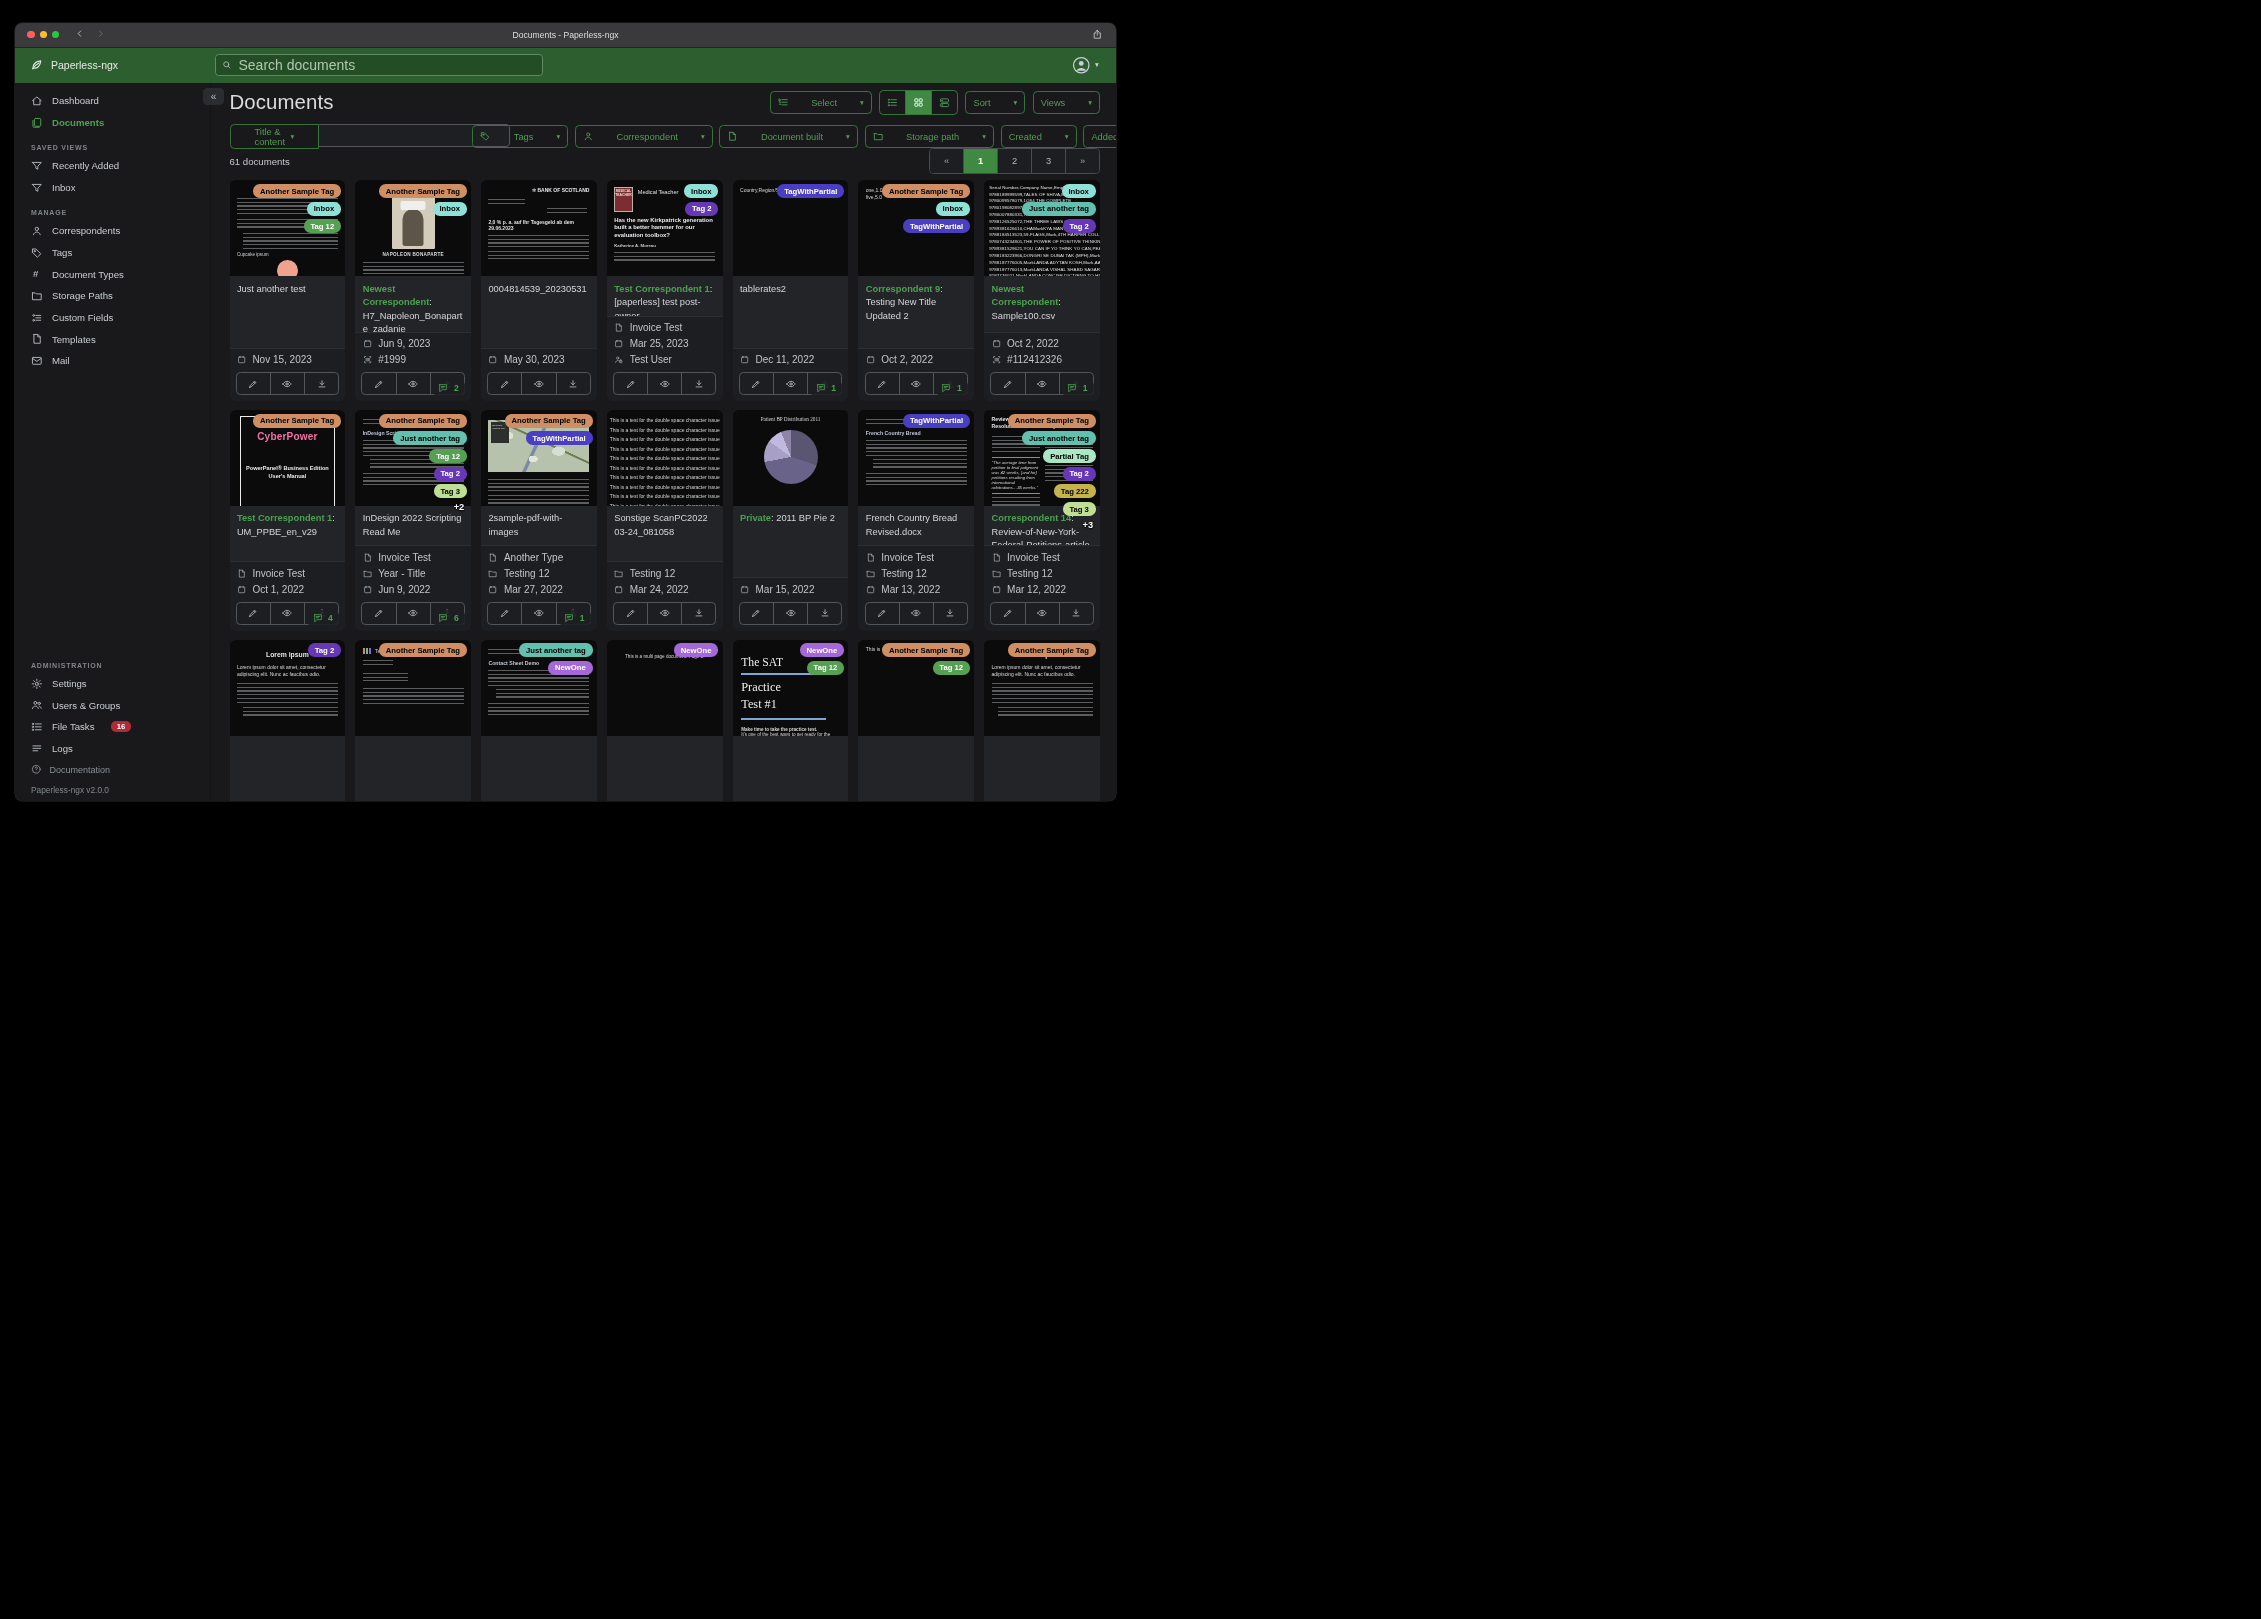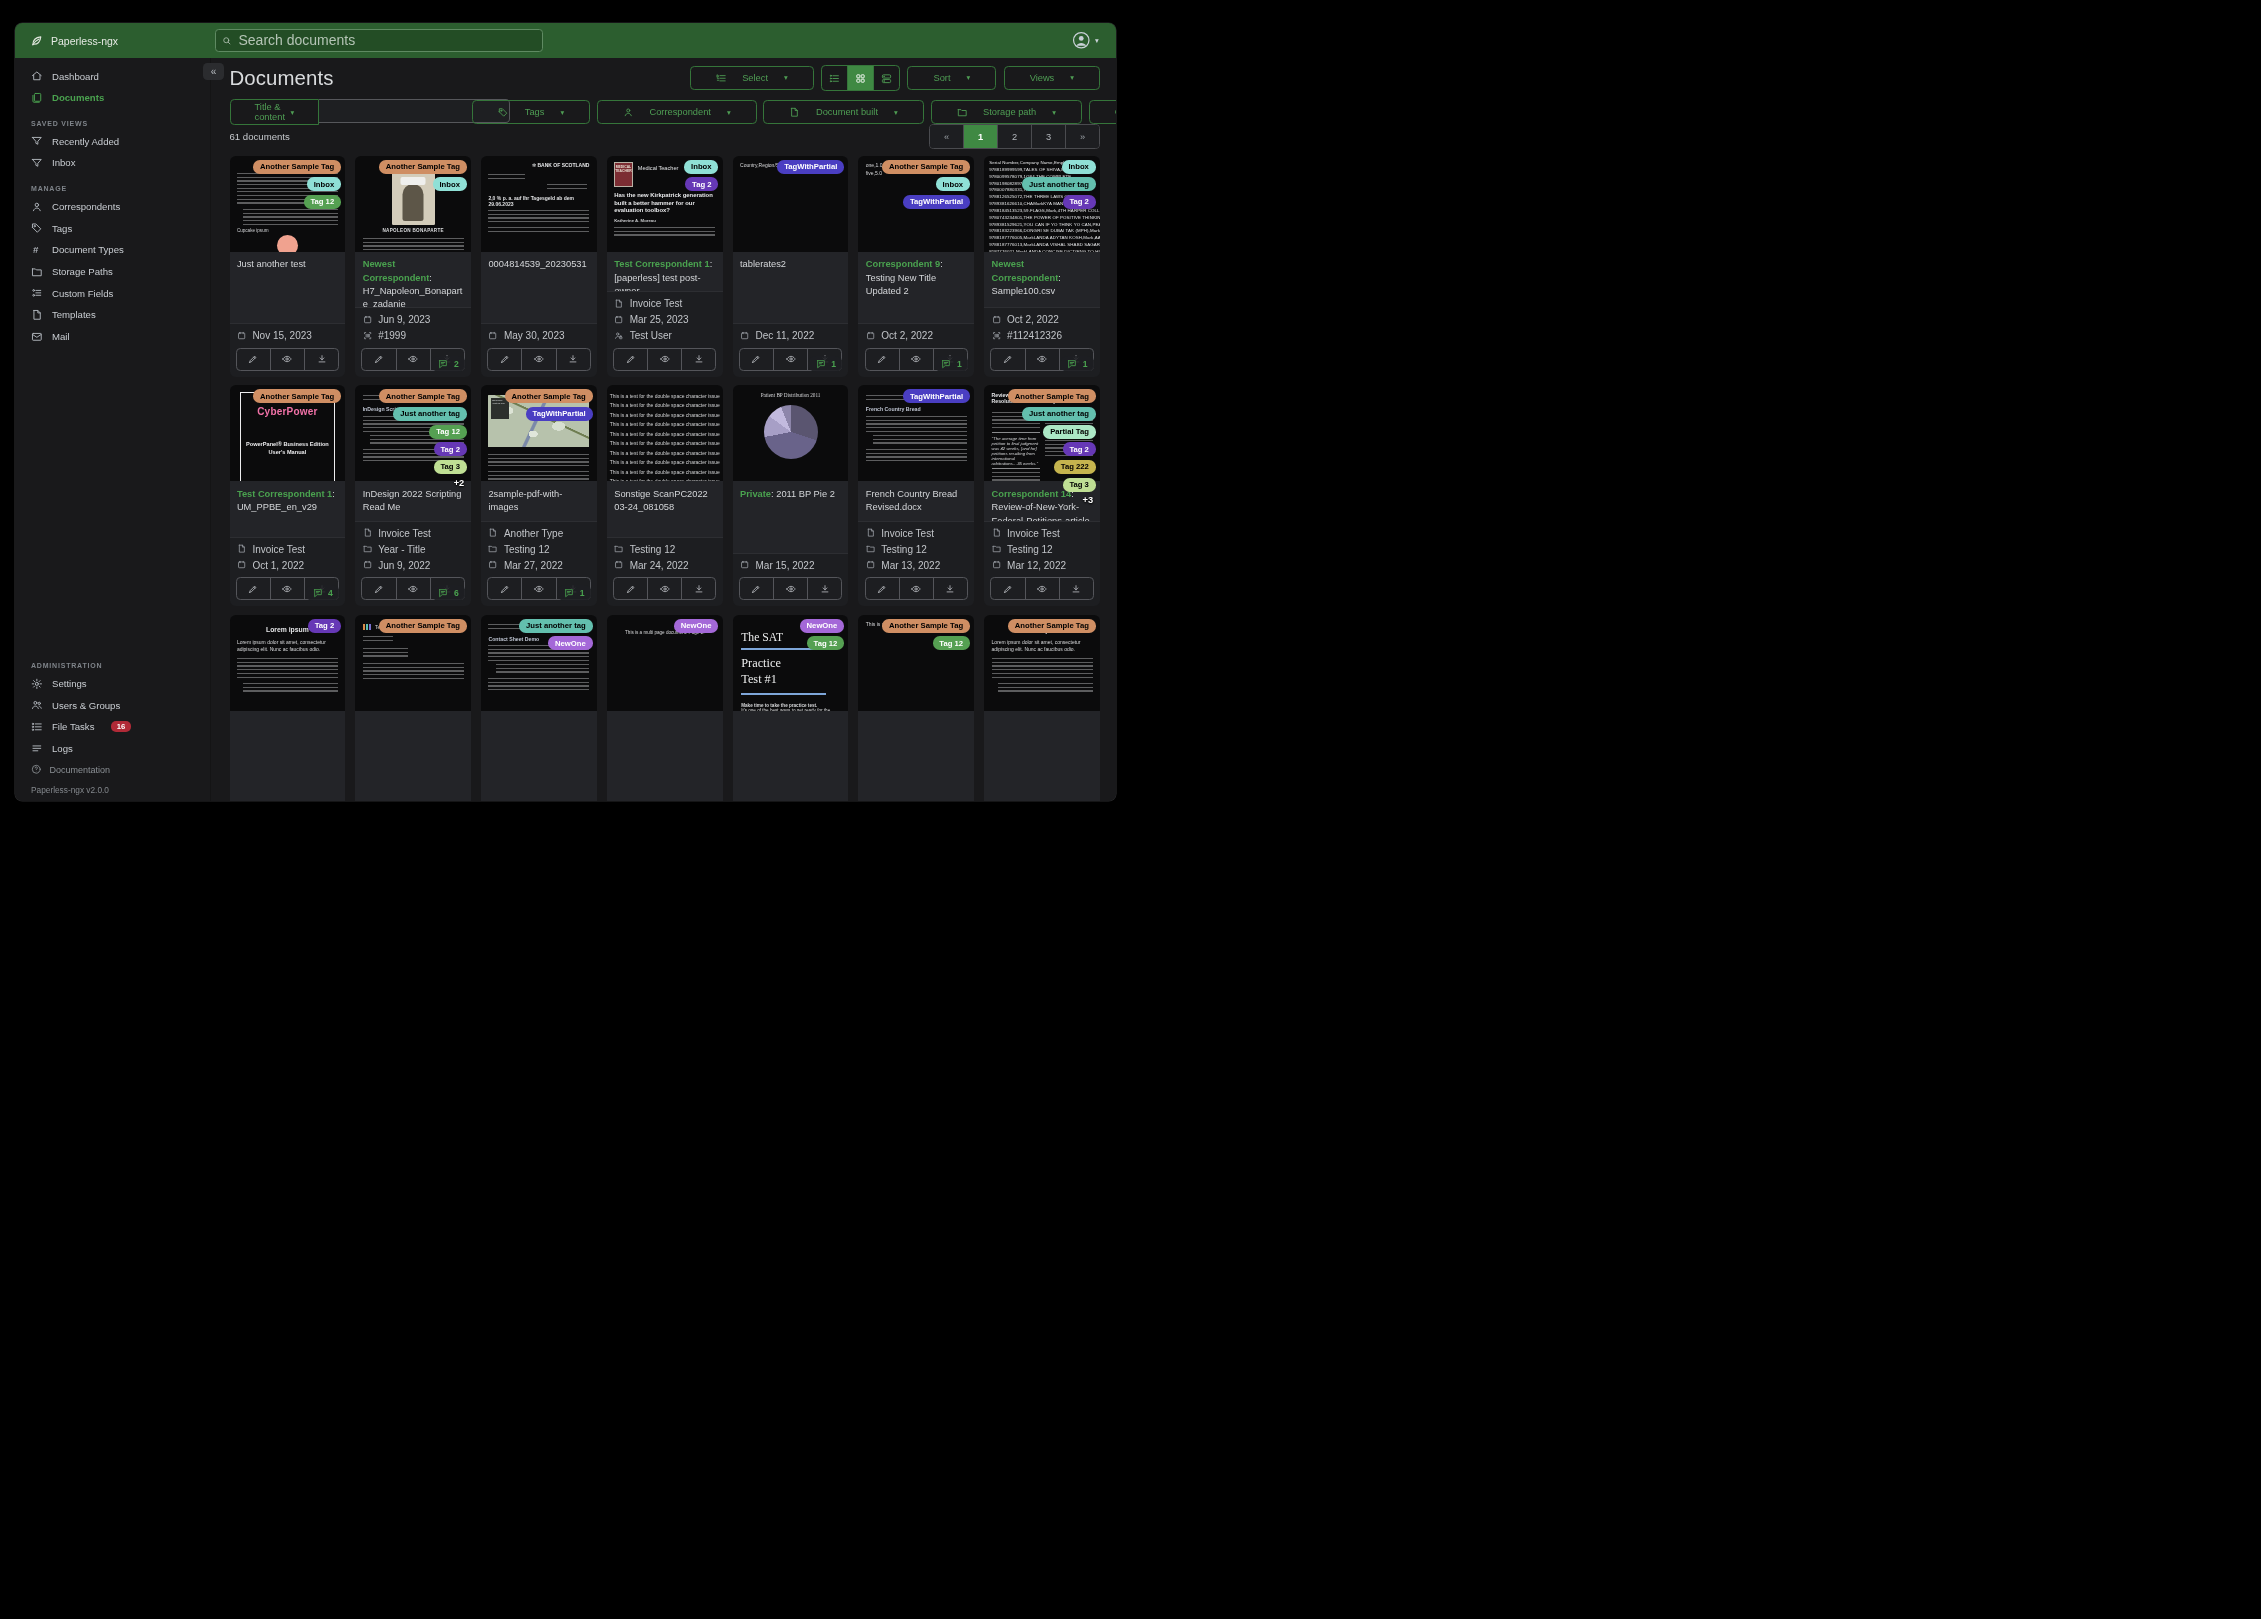--- a/index.html
+++ b/index.html
@@ -39,21 +39,21 @@
   .badge-red{background:#b02a37;color:#fff;font-size:7.7px;font-weight:bold;border-radius:5px;padding:1.2px 5.6px;margin-left:7.4px}
   .side-spacer{flex:1}
   .side-doc{display:flex;align-items:center;gap:8px;padding:5px 16px;color:#8b9095;font-size:9px}
   .side-doc svg{width:10.5px;height:10.5px}
   .version{padding:5px 16px 0;color:#84888d;font-size:8.3px}
   
   .content{flex:1;min-width:0;padding:7.4px 16px 0 18.5px;display:flex;flex-direction:column}
   .head-row{display:flex;align-items:center;height:28px}
   h1.page-title{margin:0;font-size:20.4px;font-weight:500;color:#d9dbdd;letter-spacing:0.1px}
   .toolbar{margin-left:auto;display:flex;gap:7.4px;align-items:center}
-  .btn{height:23.5px;border:0.6px solid #35753a;color:#4f9e54;border-radius:4.3px;display:inline-flex;align-items:center;gap:16px;padding:0 25px;font-size:9.3px;background:transparent;white-space:nowrap}
+  .btn{height:23.5px;border:0.6px solid #35753a;color:#4f9e54;border-radius:4.3px;display:inline-flex;align-items:center;gap:23px;padding:0 7px;font-size:9.3px;background:transparent;white-space:nowrap}
   .btn svg{width:10.5px;height:10.5px}
   .btn .caret{color:#4f9e54}
   .btn.muted{border-color:#4a4b4f;color:#8f9398}
   .view-toggle{display:flex;border:0.6px solid #35753a;border-radius:4.3px;overflow:hidden;height:23.5px}
   .vt-seg{width:25px;display:flex;align-items:center;justify-content:center;color:#4f9e54;border-left:0.6px solid #35753a}
   .vt-seg:first-child{border-left:none}
   .vt-seg.active{background:#3f8943;color:#fff}
   .vt-seg svg{width:11px;height:11px}
   
   .filter-row{display:flex;margin-top:8.6px;gap:6.8px;align-items:center;flex-wrap:nowrap}
@@ -137,20 +137,40 @@
   .sat-l3{font-size:12.3px;color:#eceded;margin-top:1.2px}
   .sat-note{font-size:4.6px;color:#d8d9db;margin-top:7.4px;font-family:"Liberation Sans",sans-serif}
   .sat-note b{display:block}
   .docfull-head{font-size:5.2px;font-weight:bold;color:#bfc5d2}
 </style>
 </head>
 <body>
 
 <div class="window">
 
+  <div class="titlebar">
+    <div class="lights">
+      <span class="light red"></span>
+      <span class="light yellow"></span>
+      <span class="light green"></span>
+    </div>
+    <div class="navs">
+      <span class="nav-back"><svg viewBox="0 0 24 24" fill="none" stroke="currentColor" stroke-width="2.5" stroke-linecap="round" stroke-linejoin="round">
+            <path d="m15 5-7 7 7 7"></path>
+          </svg></span>
+      <span class="nav-fwd"><svg viewBox="0 0 24 24" fill="none" stroke="currentColor" stroke-width="2.5" stroke-linecap="round" stroke-linejoin="round">
+            <path d="m9 5 7 7-7 7"></path>
+          </svg></span>
+    </div>
+    <div class="tb-title">Documents - Paperless-ngx</div>
+    <span class="share-btn"><svg viewBox="0 0 24 24" fill="none" stroke="currentColor" stroke-width="2" stroke-linecap="round" stroke-linejoin="round">
+          <path d="M8 9H5v12h14V9h-3"></path>
+          <path d="M12 14V3m-4 4 4-4 4 4"></path>
+        </svg></span>
+  </div>
 
   <div class="appbar">
     <div class="brand">
       <svg viewBox="0 0 24 24" fill="none" stroke="currentColor" stroke-width="2" stroke-linecap="round" stroke-linejoin="round">
           <path d="M5 19C5 11 10 5.8 19 5c-1 9-6 13-12 13"></path>
           <path d="M5 19c3-5 7-8 11-10"></path>
         </svg>
       <span>Paperless-ngx</span>
     </div>
     <div class="searchbox">

